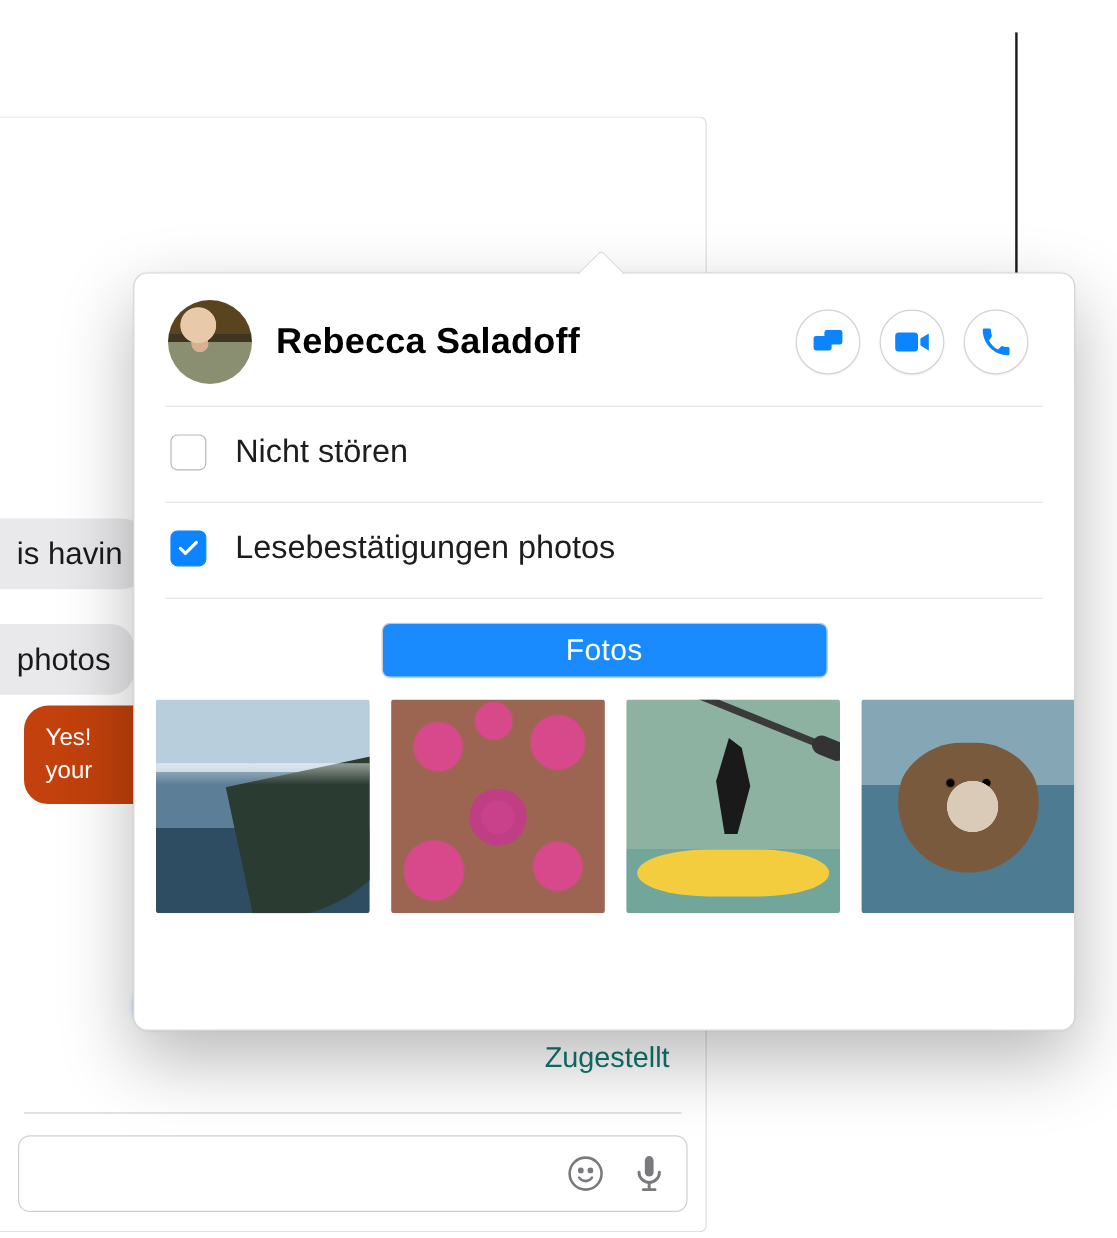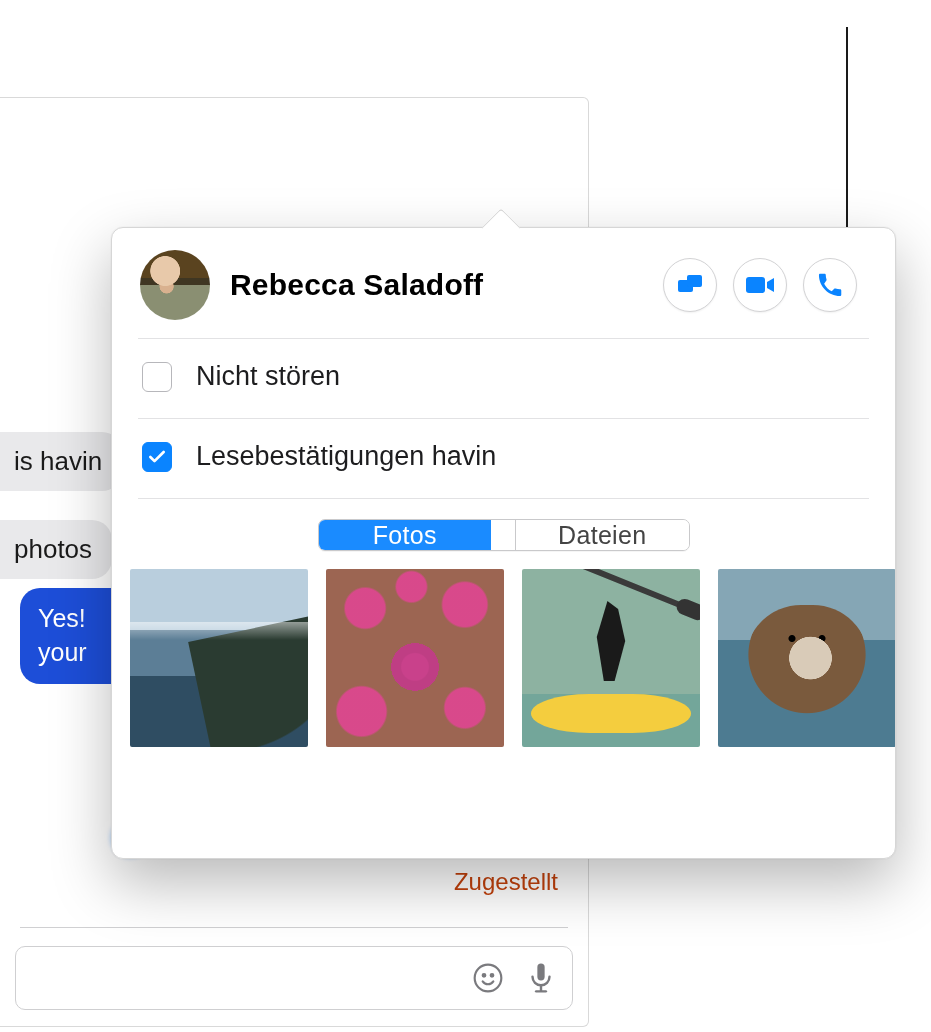--- a/index.html
+++ b/index.html
@@ -31,33 +31,33 @@
     background: linear-gradient(to right, #6fa8c4, #9cb89c, #c2b58d);
   }
 
   .bubble-in {
     background: #e9e9eb; color: #1a1a1a; border-radius: 20px;
     padding: 14px 20px; font-size: 26px; margin: 14px 0 0 0;
     max-width: 520px; width: max-content;
     border-top-left-radius: 4px;
   }
   .bubble-out {
-    background: #1d4ed8; color: #fff; border-radius: 20px;
-    padding: 14px 20px 14px 18px; font-size: 25px; line-height: 1.35;
+    background: #c2410c; color: #fff; border-radius: 20px;
+    padding: 14px 20px 14px 18px; font-size: 20px; line-height: 1.35;
     max-width: 520px; width: 170px;
     border-bottom-right-radius: 4px; float: left; clear: both;
   }
   .bub1 { position: absolute; left: 0; top: 320px; padding-left: 14px; border-radius: 0 20px 20px 0; }
   .bub2 { position: absolute; left: 0; top: 408px; padding-left: 14px; border-radius: 0 20px 20px 0; }
   .bub3 { position: absolute; left: 20px; top: 490px; width: 150px; white-space: pre-line; text-align: left; }
 
   .blob { position:absolute; left:110px; top:720px; width:40px; height:40px; background:#007aff; border-radius:50%; filter:blur(2px); opacity:.25; }
 
   .delivered {
-    position: absolute; right: 30px; top: 770px; color: #c2410c; font-size: 24px;
+    position: absolute; right: 30px; top: 770px; color: #0f766e; font-size: 24px;
   }
 
   .input-bar {
     position: absolute; left: 15px; right: 15px; bottom: 16px;
     height: 64px; border: 1px solid #cfcfd1; border-radius: 10px;
     display: flex; align-items: center; justify-content: flex-end; gap: 22px;
     padding: 0 16px;
   }
   .divider-top {
     position:absolute; left:20px; right:20px; bottom:98px; height:1px; background:#d0d0d2;
@@ -102,21 +102,21 @@
   .checkbox {
     width: 30px; height: 30px; border: 1.5px solid #b7b7bb; border-radius: 6px; background:#fff;
     display:flex; align-items:center; justify-content:center; flex:0 0 auto;
   }
   .checkbox.checked { background: #0a84ff; border-color:#0a84ff; }
   .checkbox svg { display:none; }
   .checkbox.checked svg { display:block; }
   .check-label { font-size: 27px; color:#1d1d1f; }
 
   .segmented {
-    display:flex; width: 372px; height: 32px; margin: 20px auto 18px;
+    display:flex; width: 372px; height: 46px; margin: 20px auto 18px;
     border: 1px solid #c9c9cb; border-radius: 7px; overflow:hidden;
     box-shadow: 0 1px 0 rgba(0,0,0,.04);
     gap: 24px;
   }
   .segmented > div {
     flex:1; display:flex; align-items:center; justify-content:center;
     font-size: 25px; letter-spacing:.3px;
   }
   .seg-active { background:#1a8bff; color:#fff; font-weight:500; }
   .seg-inactive { background:#fff; color:#444; border-left:1px solid #c9c9cb; }
@@ -253,28 +253,27 @@
     </div>
 
     <div class="hr"></div>
 
     <div class="check-row">
       <div class="checkbox checked">
         <svg width="20" height="20" viewBox="0 0 24 24">
             <path d="M4 12l5 5L20 6" stroke="#fff" stroke-width="3.2" fill="none" stroke-linecap="round" stroke-linejoin="round"></path>
           </svg>
       </div>
-      <span class="check-label">Lesebestätigungen havin</span>
+      <span class="check-label">Lesebestätigungen photos</span>
     </div>
 
     <div class="hr"></div>
 
     <div class="segmented">
       <div class="seg-active">Fotos</div>
-      <div class="seg-inactive">Dateien</div>
     </div>
 
     <div class="thumbs">
       <div class="thumb t1" title="coastline"></div>
       <div class="thumb t2" title="starfish"></div>
       <div class="thumb t3" title="kayaker">
           <div class="paddle"></div>
         </div>
       <div class="thumb t4" title="otter">
           <div class="eyes"></div>

